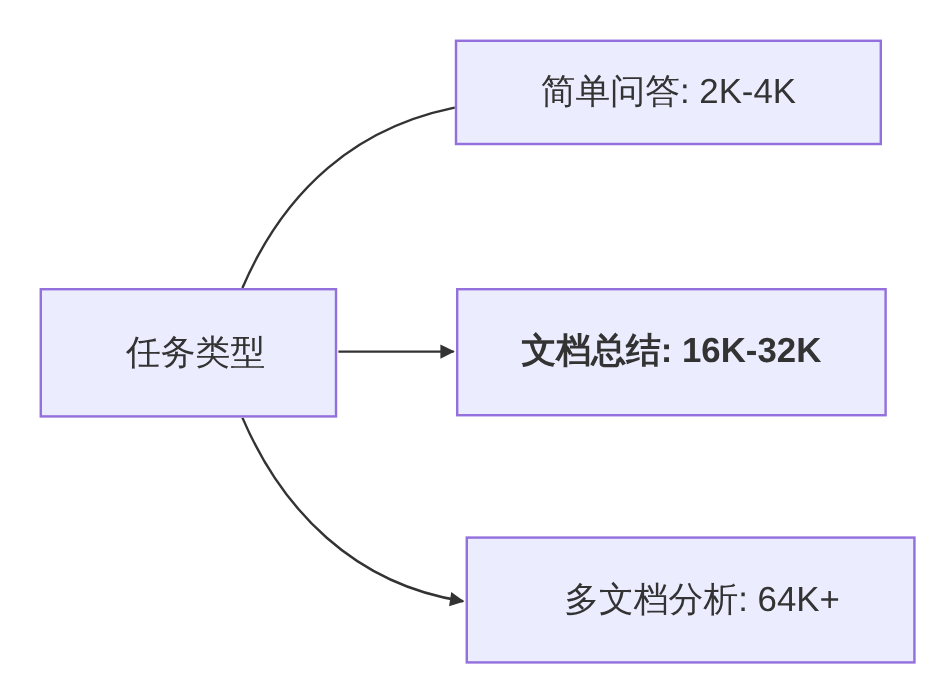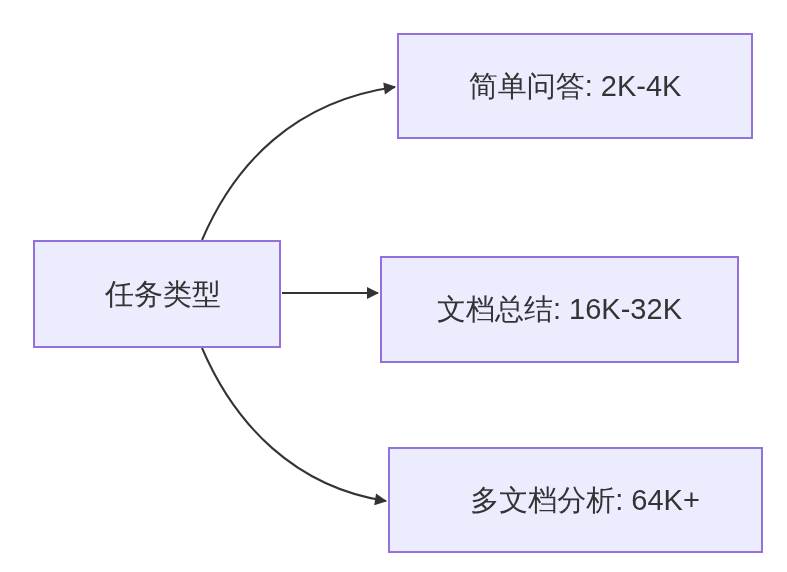--- a/index.html
+++ b/index.html
@@ -34,22 +34,22 @@
     color: #333333;
     font-size: 29px;
     display: flex;
     align-items: center;
     justify-content: center;
     text-align: center;
     line-height: 1.2;
     white-space: nowrap;
   }
   .node-root   { left: 33px;  top: 240px; width: 248px; height: 108px; padding-left: 12px; }
-  .node-top    { left: 397px; top: 33px;  width: 356px; height: 106px; }
-  .node-middle { left: 380px; top: 256px; width: 359px; height: 107px; }
+  .node-top    { left: 379px; top: 33px;  width: 356px; height: 88px; }
+  .node-middle { left: 380px; top: 240px; width: 359px; height: 107px; font-weight: bold; }
   .node-bottom { left: 388px; top: 447px; width: 375px; height: 106px; padding-left: 19px; }
 </style>
 </head>
 <body>
 
 <div class="diagram">
 
   <svg class="edge-layer" width="787" height="572" viewBox="0 0 787 572">
     <defs>
       <marker id="arrowhead" markerWidth="14" markerHeight="14" refX="12" refY="7" orient="auto" markerUnits="userSpaceOnUse">

